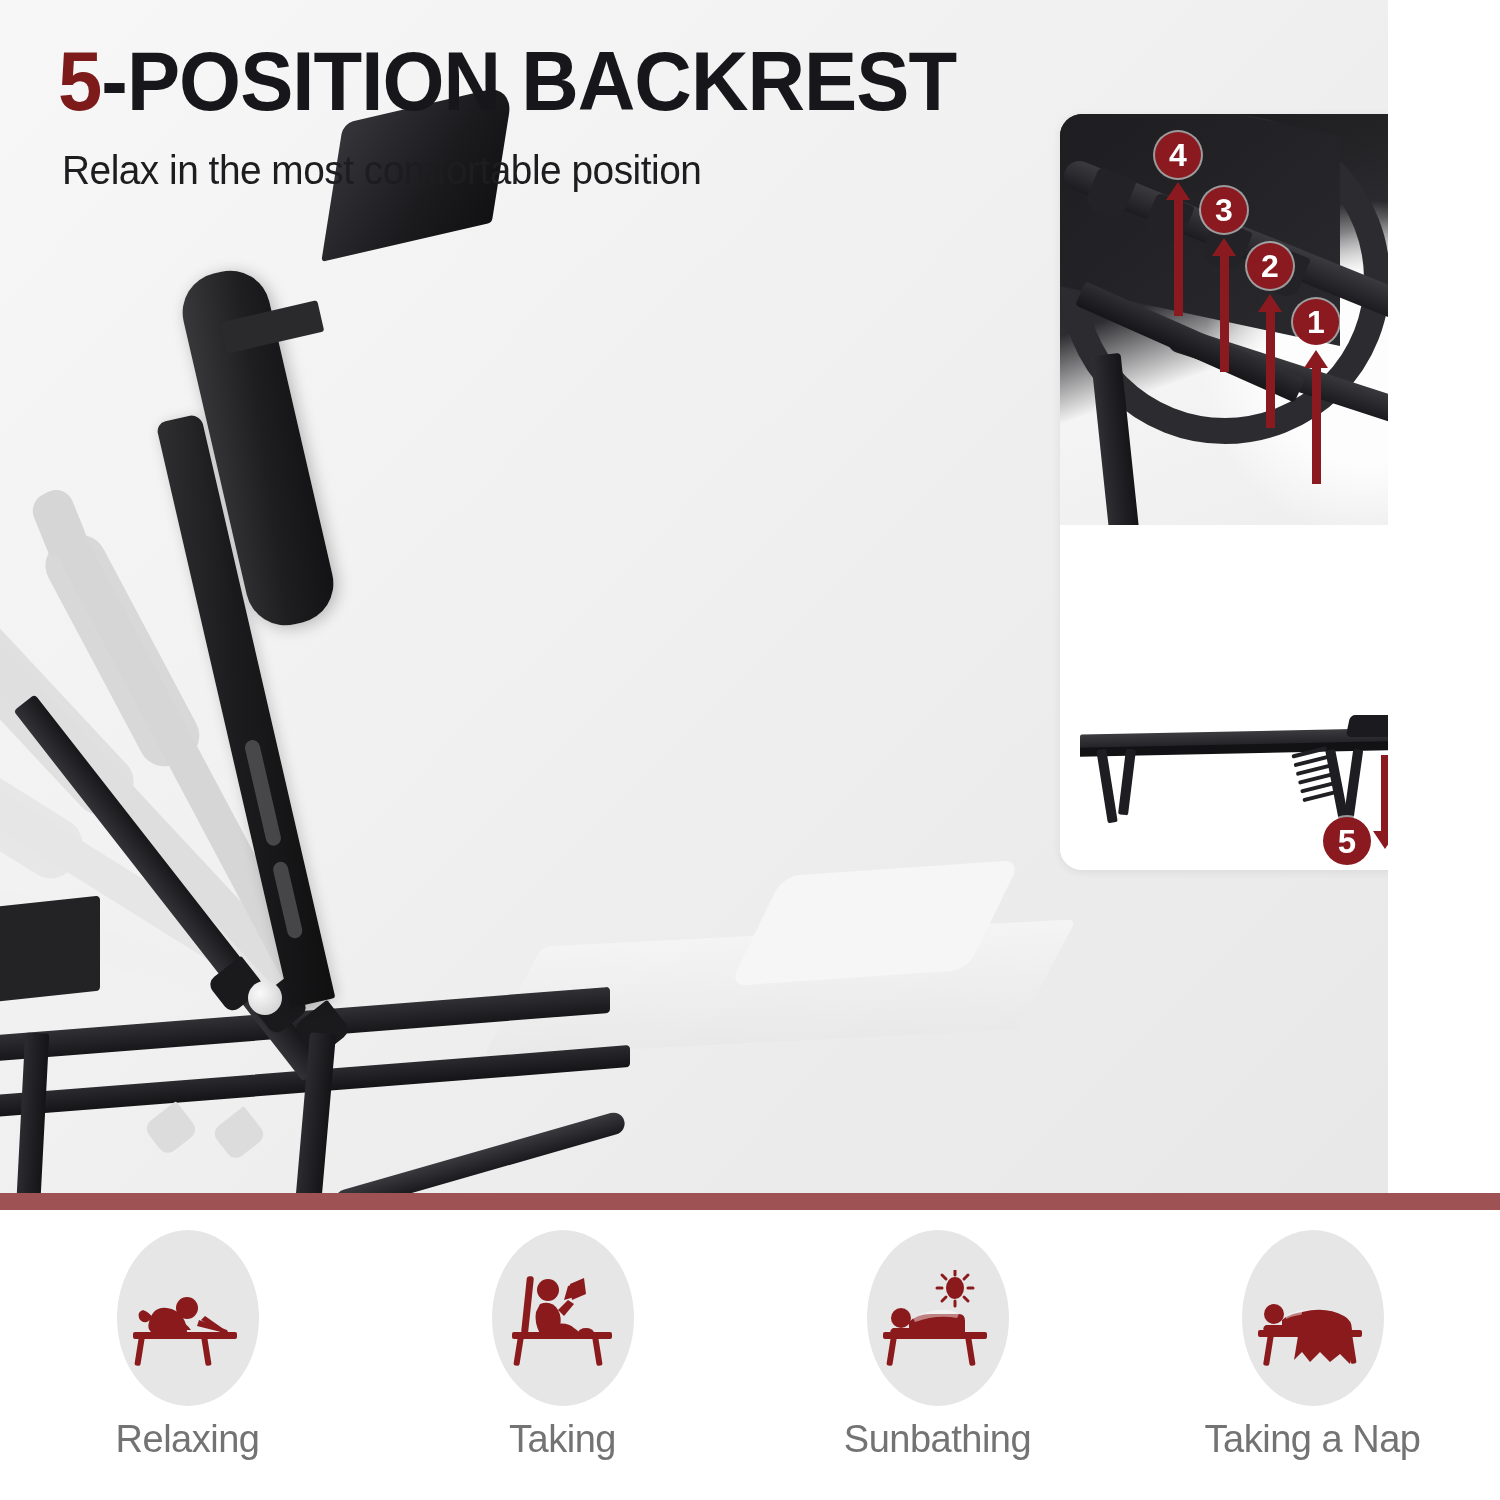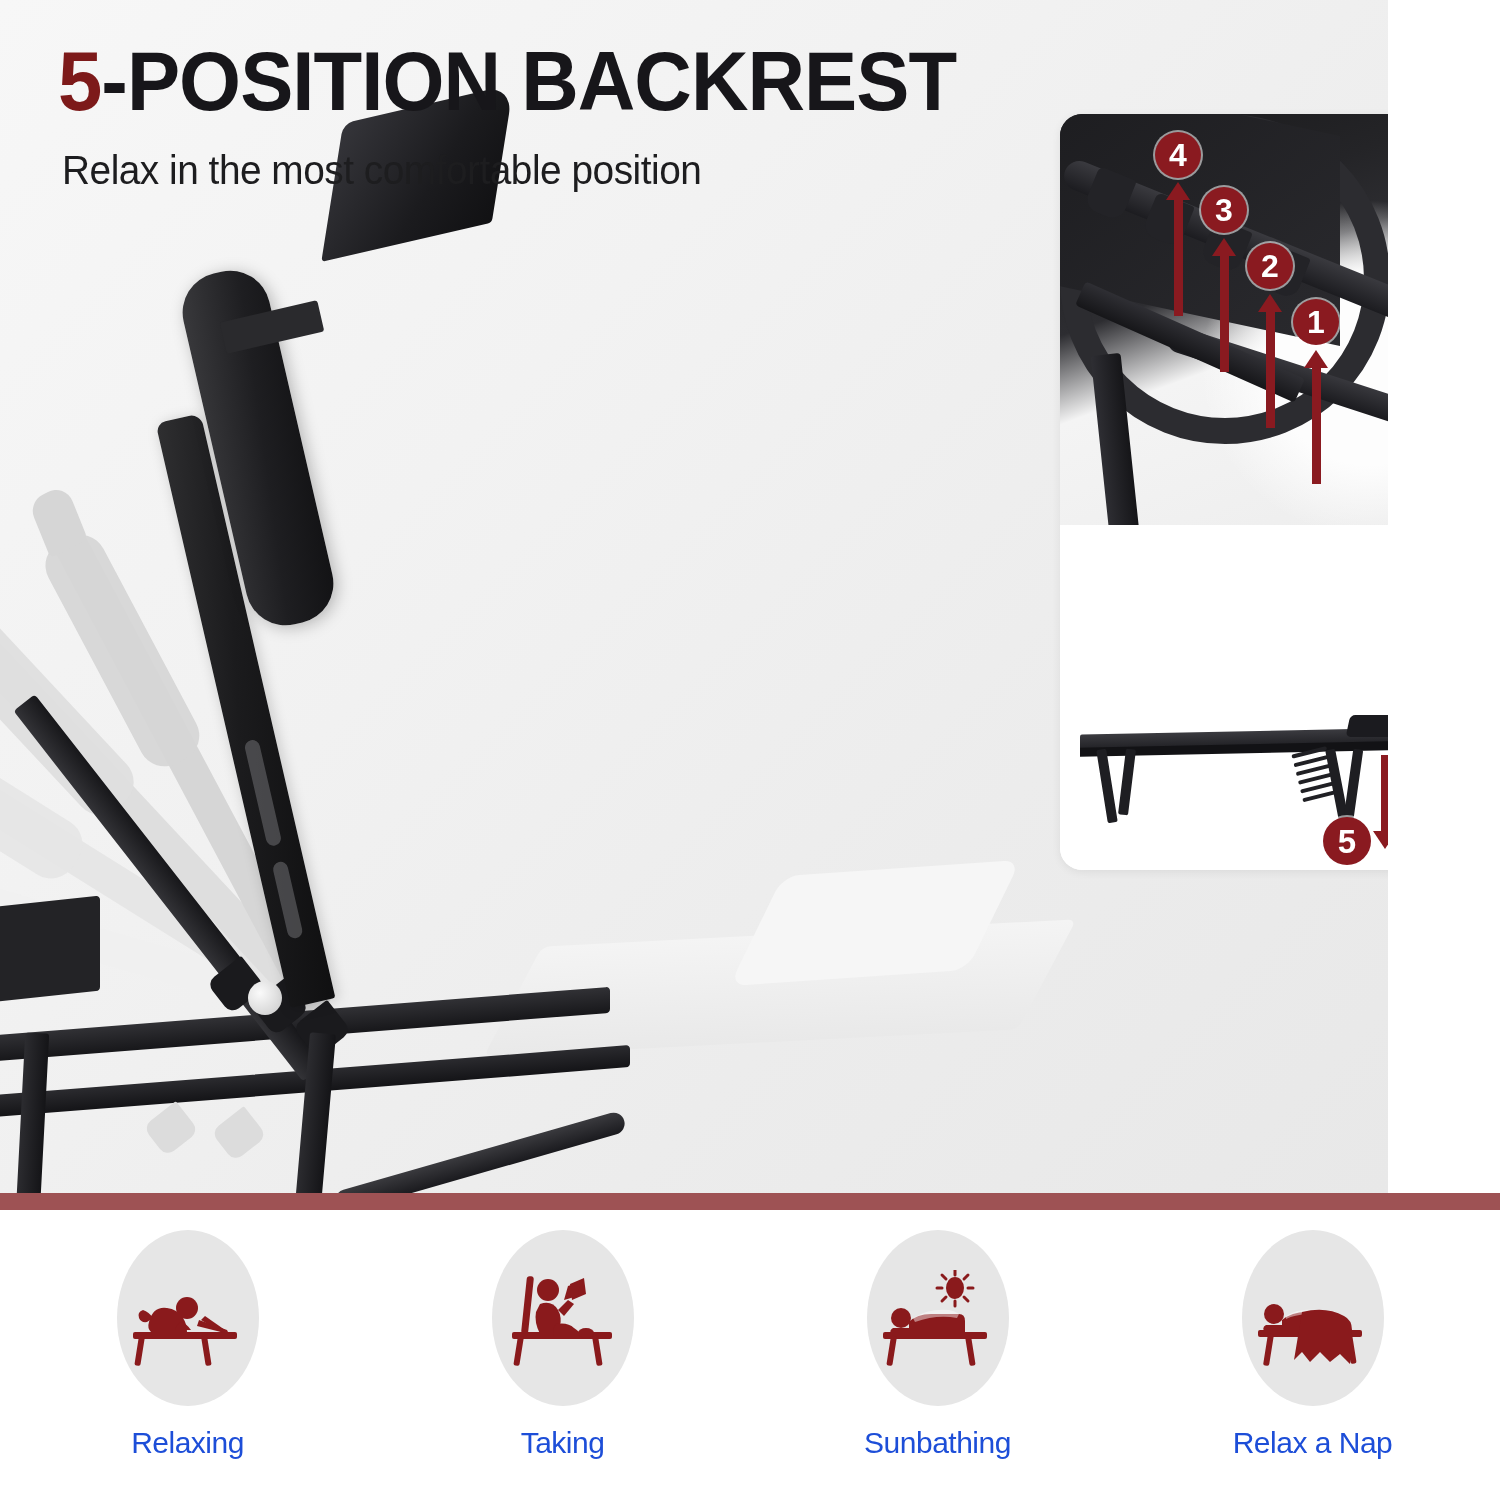--- a/index.html
+++ b/index.html
@@ -284,21 +284,21 @@
     display:flex; align-items:flex-start; justify-content:space-around;
     padding-top:20px;
   }
   .feature{ width:320px; display:flex; flex-direction:column; align-items:center; }
   .fIconWrap{
     width:142px; height:176px; border-radius:50%;
     background:#e6e6e6;
     display:flex; align-items:center; justify-content:center;
   }
   .fLabel{
-    margin-top:20px; font-size:30px; color:#1d4ed8;
+    margin-top:12px; font-size:38px; color:#737373;
     letter-spacing:-.5px; white-space:nowrap;
   }
 </style>
 </head>
 <body>
 
 <div id="hero">
 
   <div id="stage">
 
@@ -469,16 +469,16 @@
           <rect x="14" y="64" width="6" height="32" rx="2" transform="rotate(9 17 64)"></rect>
           <rect x="92" y="64" width="6" height="30" rx="2" transform="rotate(-9 95 64)"></rect>
           <circle cx="20" cy="44" r="10"></circle>
           <path d="M12 55 h16 v6 H10 q-2 -4 2 -6 Z"></path>
           <path d="M28 50 q10 -8 24 -8 h16 v20 H28 Z"></path>
           <path d="M32 46 q14 -8 30 -6 l-2 5 q-16 -2 -28 4 Z" fill="#ffffff" opacity=".45"></path>
           <path d="M48 42 q24 -6 42 4 q8 4 8 14 l-2 34 l-10 -10 l-10 8 l-10 -10 l-10 10 l-8 -10 l-8 8 Z"></path>
         </g>
       </svg>
     </div>
-    <div class="fLabel">Relax a Nap</div>
+    <div class="fLabel">Taking a Nap</div>
   </div>
 
 </div>
 
 </body></html>

